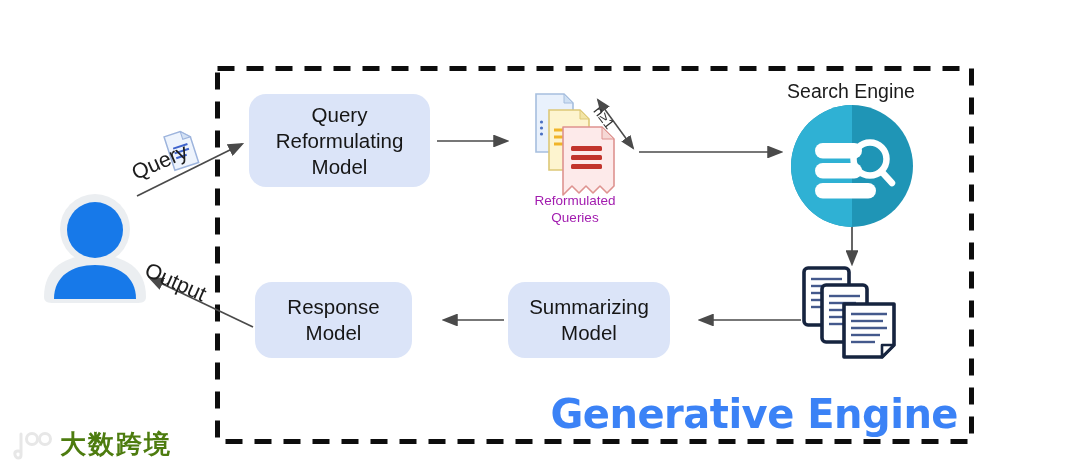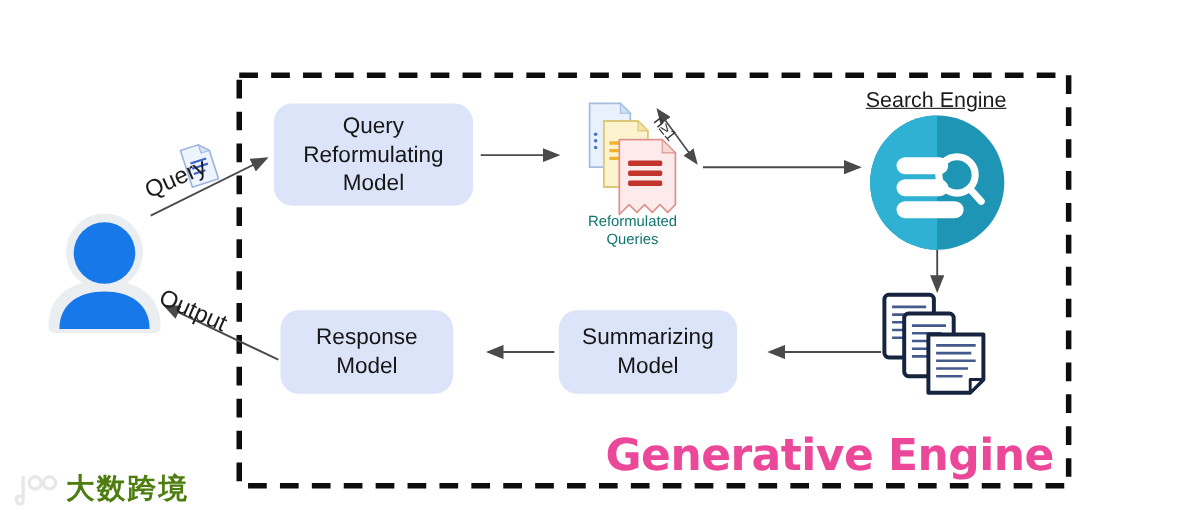--- a/index.html
+++ b/index.html
@@ -17,27 +17,27 @@
   .box-qrm{left:249px;top:94px;width:181px;height:93px;}
   .box-summ{left:508px;top:282px;width:162px;height:76px;}
   .box-resp{left:255px;top:282px;width:157px;height:76px;}
   .flow-label{
     position:absolute;z-index:6;color:#1c1c1c;font-size:21.5px;white-space:nowrap;
     transform-origin:left top;
   }
   .lbl-query{left:128px;top:163px;transform:rotate(-24deg);}
   .lbl-output{left:151px;top:258px;transform:rotate(24deg);}
   .lbl-n{left:603px;top:103px;font-size:14.5px;color:#333;transform:rotate(52deg);}
-  .caption{position:absolute;z-index:6;text-align:center;color:#0f766e;white-space:pre-line;}
+  .caption{position:absolute;z-index:6;text-align:center;color:#a21caf;white-space:pre-line;}
   .lbl-reformulated{left:510px;top:192px;width:130px;font-size:13.5px;line-height:17px;}
-  .lbl-search{left:776px;top:80px;width:150px;font-size:19.5px;color:#1b1b1b;text-decoration:underline;}
+  .lbl-search{left:776px;top:80px;width:150px;font-size:19.5px;color:#1b1b1b;}
   .title{
     position:absolute;z-index:6;left:500px;top:391px;width:458px;text-align:right;
     font-family:"DejaVu Sans",sans-serif;font-weight:800;font-size:40px;
-    letter-spacing:-0.5px;color:#ec4899;
+    letter-spacing:-0.5px;color:#3b82f6;
   }
   .watermark{
     position:absolute;z-index:6;left:12px;top:427px;display:flex;align-items:center;gap:6px;
     color:#4d7c0f;font-weight:bold;font-size:26px;letter-spacing:2px;
   }
   .rot-doc{position:absolute;left:165px;top:130px;z-index:4;transform:rotate(-18deg);}
 </style>
 </head>
 <body>
 

